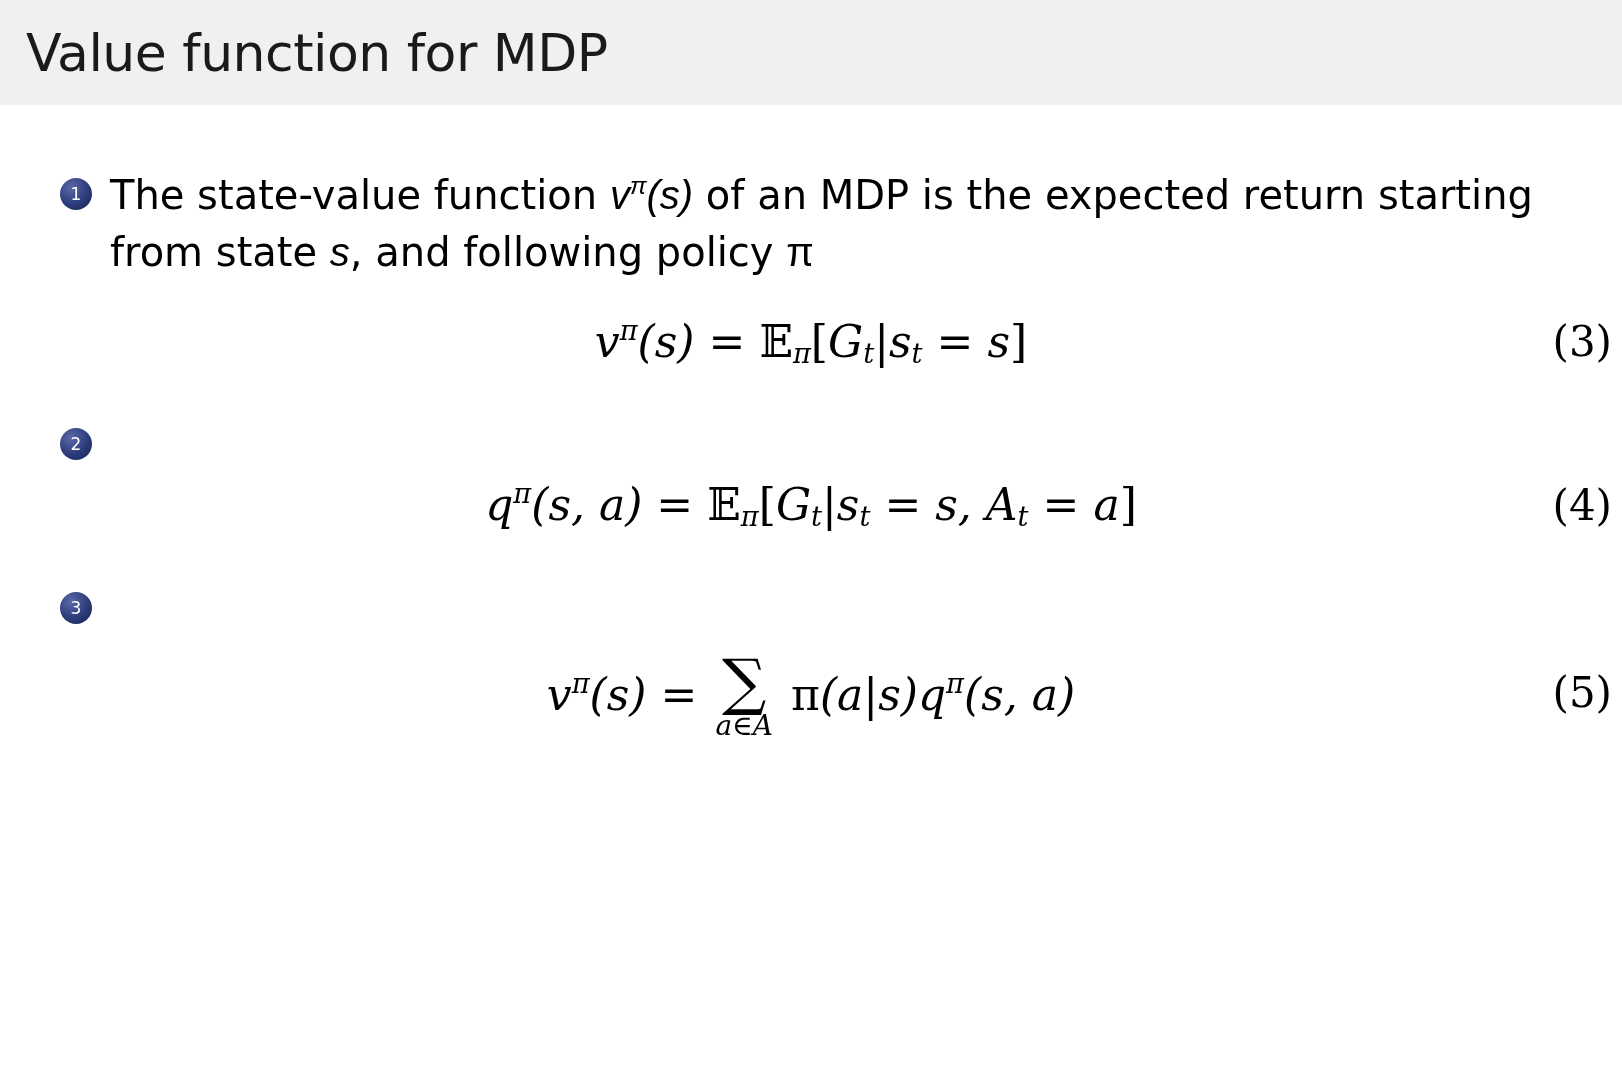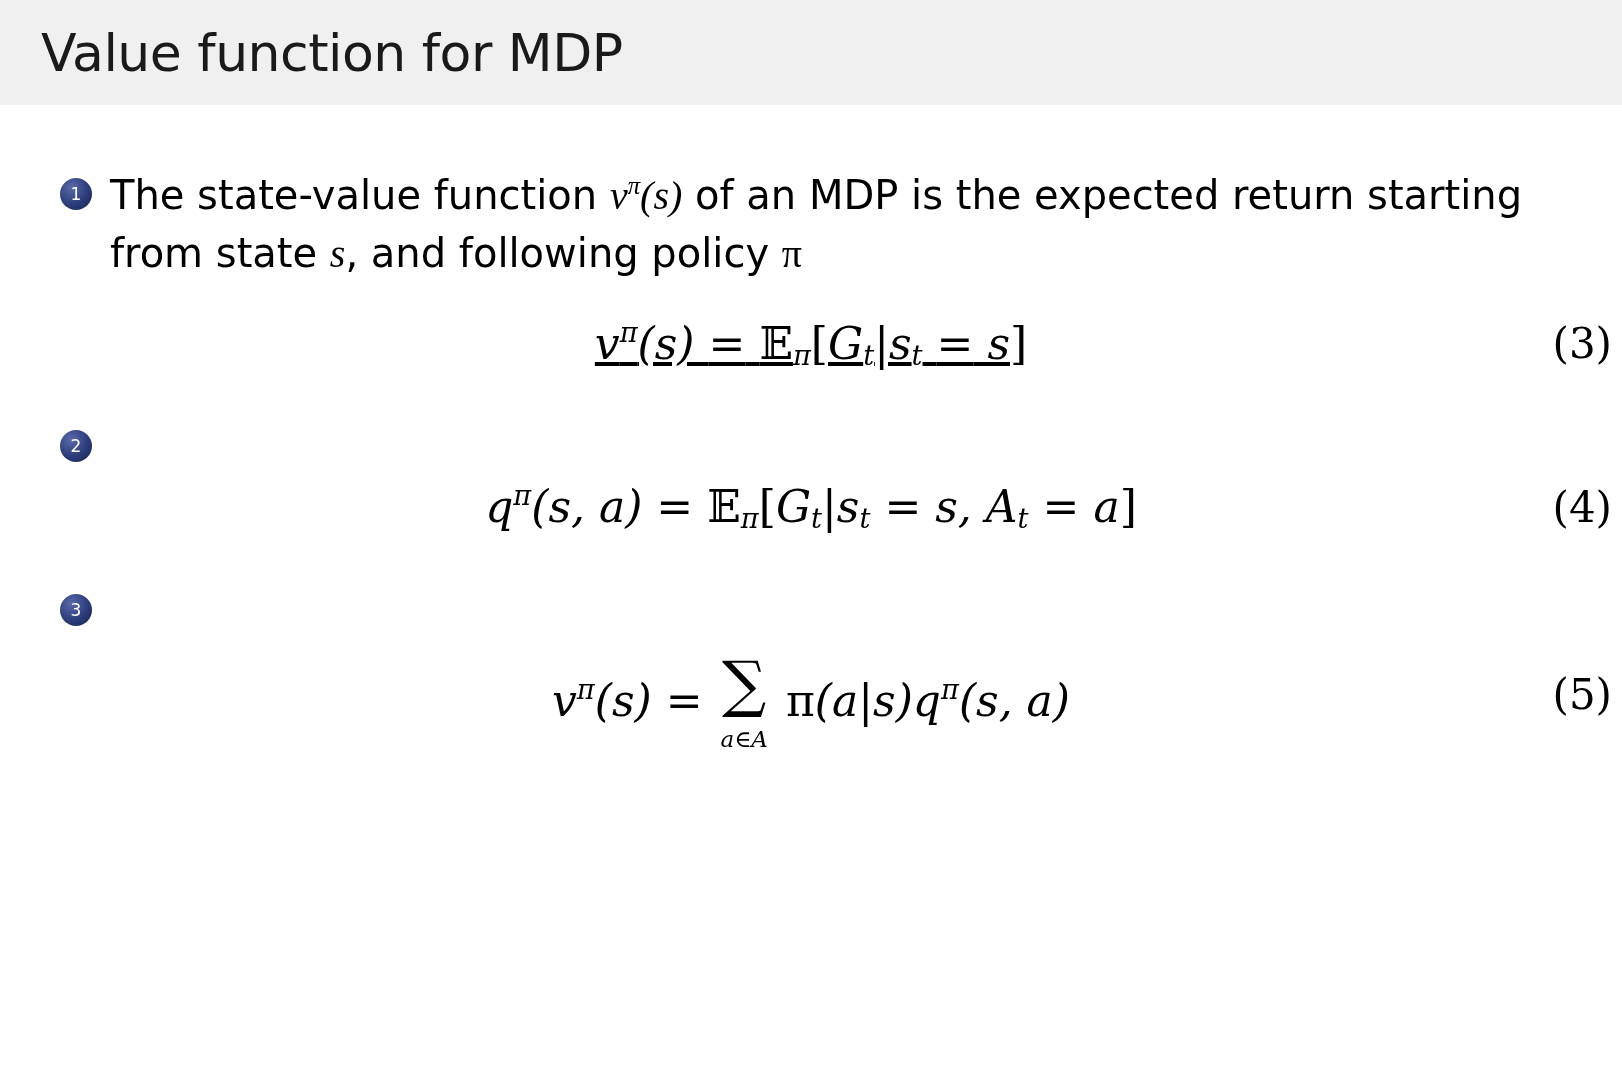--- a/index.html
+++ b/index.html
@@ -27,21 +27,21 @@
     width: 1622px;
     height: 105px;
     background: #f0f0f0;
     display: flex;
     align-items: center;
   }
   .slide-title {
     font-size: 52px;
     font-weight: 400;
     color: #1a1a1a;
-    padding-left: 41px;
+    padding-left: 26px;
     letter-spacing: -0.5px;
     font-family: "DejaVu Sans", sans-serif;
   }
   .content {
     position: absolute;
     top: 105px;
     left: 0;
     width: 1622px;
     height: 975px;
     padding: 0;
@@ -71,21 +71,21 @@
     font-family: "DejaVu Sans", sans-serif;
   }
   .bullet-text {
     flex: 1 1 auto;
     font-size: 40px;
     line-height: 1.42;
     color: #000000;
     font-family: "DejaVu Sans", sans-serif;
   }
   .math {
-    font-family: Liberation Serif, serif;
+    font-family: Liberation Sans, sans-serif;
     font-style: italic;
   }
   .eq-row {
     display: flex;
     align-items: center;
     justify-content: center;
     position: relative;
     width: 1622px;
   }
   .eq-body {
@@ -122,23 +122,23 @@
   }
   .sum-sym {
     font-family: "DejaVu Serif", serif;
     font-style: normal;
     font-size: 62px;
     line-height: 0.9;
   }
   .sum-sub {
     font-family: "DejaVu Serif", serif;
     font-style: italic;
-    font-size: 23px;
+    font-size: 28px;
     line-height: 1.1;
-    margin-top: 16px;
+    margin-top: 2px;
   }
 </style>
 </head>
 <body>
 
 <div class="slide">
 
   <div class="title-bar">
     <div class="slide-title">Value function for MDP</div>
   </div>
@@ -147,21 +147,21 @@
 
     <div class="item" style="margin-top:62px;">
       <div class="bullet-row">
         <div class="bullet-marker">1</div>
         <div class="bullet-text">
           The state-value function <span class="math">v<sup class="pi upr">π</sup>(s)</span> of an MDP is the expected return starting from state <span class="math">s</span>, and following policy <span class="math upr">π</span>
         </div>
       </div>
     </div>
 
-    <div class="eq-row" style="margin-top:34px;text-decoration:underline;">
+    <div class="eq-row" style="margin-top:34px;">
       <div class="eq-body">
         v<sup class="pi upr">π</sup>(s) <span class="upr">=</span> <span class="upr" style="font-family:'DejaVu Serif',serif;">𝔼</span><sub class="s upr">π</sub><span class="upr">[</span>G<sub class="s">t</sub><span class="upr">|</span>s<sub class="s">t</sub> <span class="upr">=</span> s<span class="upr">]</span>
       </div>
       <div class="eq-tag">(3)</div>
     </div>
 
     <div class="item" style="margin-top:48px;">
       <div class="bullet-row">
         <div class="bullet-marker">2</div>
       </div>

